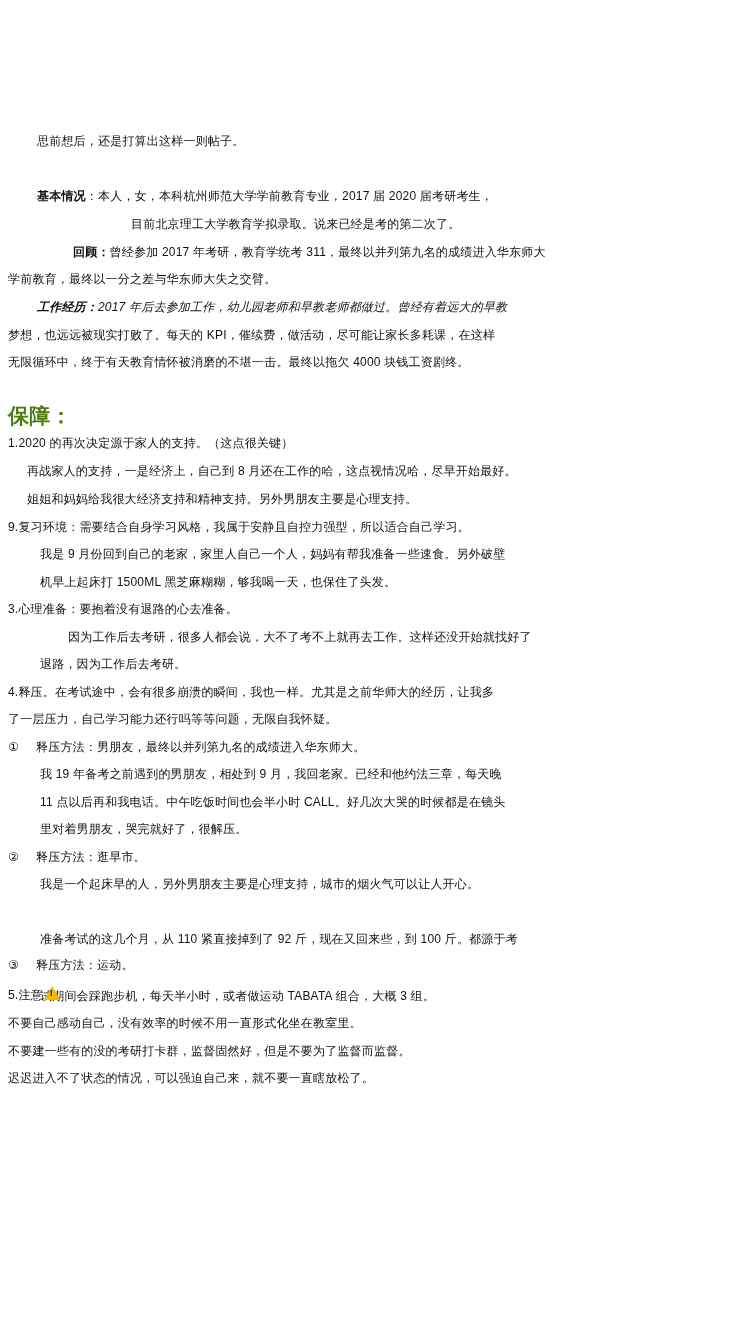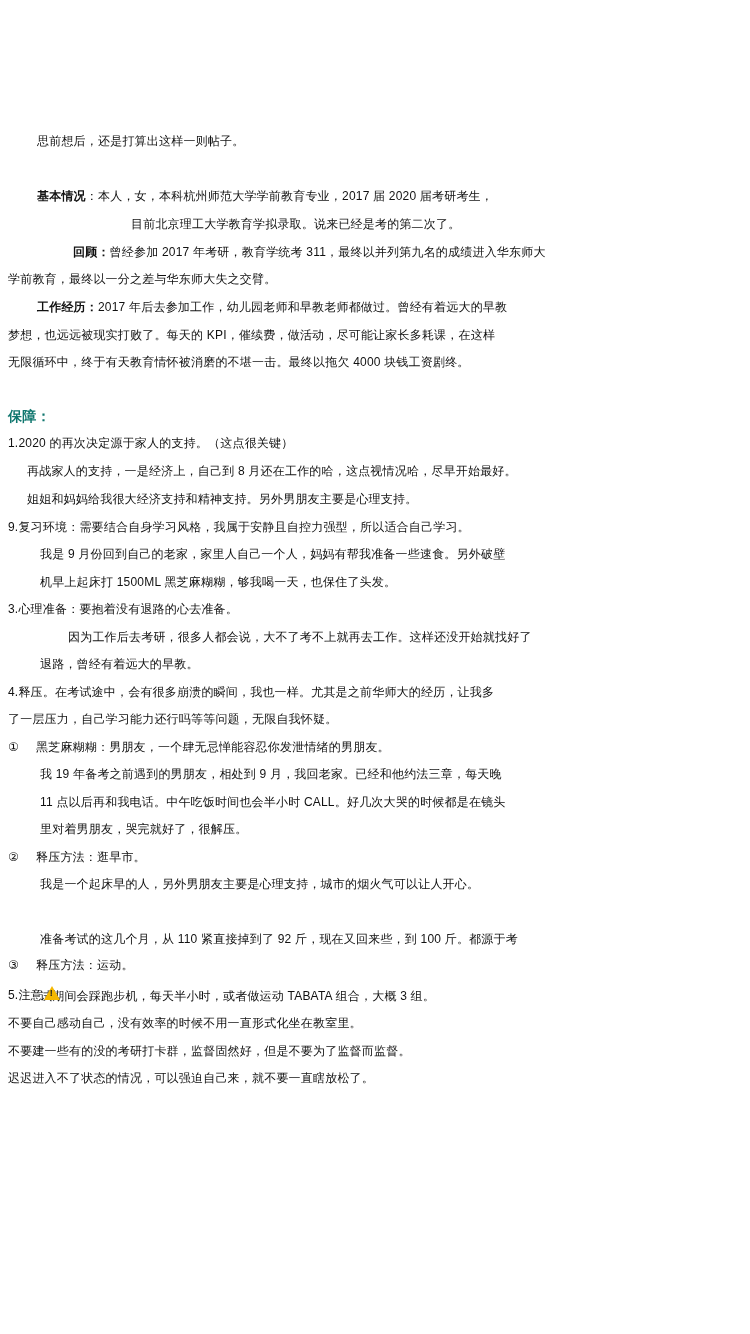--- a/index.html
+++ b/index.html
@@ -23,21 +23,21 @@
       width: 750px;
     }
     .line {
       position: absolute;
       white-space: nowrap;
       font-size: 12px;
       line-height: 26px;
       letter-spacing: 0.2px;
     }
     .bold { font-weight: bold; }
-    .red { color: #0f766e; font-weight: bold; font-size: 14px; }
+    .red { color: #4d7c0f; font-weight: bold; font-size: 21px; }
     .circ { display: inline-block; width: 28px; }
     .warn {
       display: inline-block;
       width: 0; height: 0;
       border-left: 8px solid transparent;
       border-right: 8px solid transparent;
       border-bottom: 14px solid #f5b800;
       position: relative;
       vertical-align: -1px;
       margin-left: 1px;
@@ -63,45 +63,45 @@
   <div class="line" style="left:37px; top:183px;">
     <span class="bold">基本情况</span><span>：</span><span>本人，女，本科杭州师范大学学前教育专业，2017 届 2020 届考研考生，</span>
   </div>
   <div class="line" style="left:131px; top:211px;">目前北京理工大学教育学拟录取。说来已经是考的第二次了。</div>
 
   <div class="line" style="left:37px; top:239px;margin-left:36px;">
     <span class="bold">回顾：</span><span>曾经参加 2017 年考研，教育学统考 311，最终以并列第九名的成绩进入华东师大</span>
   </div>
   <div class="line" style="left:8px; top:266px;">学前教育，最终以一分之差与华东师大失之交臂。</div>
 
-  <div class="line" style="left:37px; top:294px;">
+  <div class="line" style="left:37px; top:294px;font-style:italic;">
     <span class="bold">工作经历：</span><span>2017 年后去参加工作，幼儿园老师和早教老师都做过。曾经有着远大的早教</span>
   </div>
   <div class="line" style="left:8px; top:322px;text-align:center;">梦想，也远远被现实打败了。每天的 KPI，催续费，做活动，尽可能让家长多耗课，在这样</div>
   <div class="line" style="left:8px; top:349px;">无限循环中，终于有天教育情怀被消磨的不堪一击。最终以拖欠 4000 块钱工资剧终。</div>
 
   <div class="line red" style="left:8px; top:403px;">保障：</div>
 
   <div class="line" style="left:8px; top:430px;">1.2020 的再次决定源于家人的支持。（这点很关键）</div>
   <div class="line" style="left:27px; top:458px;">再战家人的支持，一是经济上，自己到 8 月还在工作的哈，这点视情况哈，尽早开始最好。</div>
   <div class="line" style="left:27px; top:486px;">姐姐和妈妈给我很大经济支持和精神支持。另外男朋友主要是心理支持。</div>
 
   <div class="line" style="left:8px; top:514px;">9.复习环境：需要结合自身学习风格，我属于安静且自控力强型，所以适合自己学习。</div>
   <div class="line" style="left:40px; top:541px;">我是 9 月份回到自己的老家，家里人自己一个人，妈妈有帮我准备一些速食。另外破壁</div>
   <div class="line" style="left:40px; top:569px;">机早上起床打 1500ML 黑芝麻糊糊，够我喝一天，也保住了头发。</div>
 
   <div class="line" style="left:8px; top:596px;">3.心理准备：要抱着没有退路的心去准备。</div>
   <div class="line" style="left:40px; top:624px;margin-left:28px;">因为工作后去考研，很多人都会说，大不了考不上就再去工作。这样还没开始就找好了</div>
-  <div class="line" style="left:40px; top:651px;">退路，曾经有着远大的早教。</div>
+  <div class="line" style="left:40px; top:651px;">退路，因为工作后去考研。</div>
 
   <div class="line" style="left:8px; top:679px;">4.释压。在考试途中，会有很多崩溃的瞬间，我也一样。尤其是之前华师大的经历，让我多</div>
   <div class="line" style="left:8px; top:706px;">了一层压力，自己学习能力还行吗等等问题，无限自我怀疑。</div>
 
   <div class="line" style="left:8px; top:734px;">
-    <span class="circ">①</span><span>黑芝麻糊糊：男朋友，一个肆无忌惮能容忍你发泄情绪的男朋友。</span>
+    <span class="circ">①</span><span>释压方法：男朋友，最终以并列第九名的成绩进入华东师大。</span>
   </div>
   <div class="line" style="left:40px; top:761px;">我 19 年备考之前遇到的男朋友，相处到 9 月，我回老家。已经和他约法三章，每天晚</div>
   <div class="line" style="left:40px; top:789px;">11 点以后再和我电话。中午吃饭时间也会半小时 CALL。好几次大哭的时候都是在镜头</div>
   <div class="line" style="left:40px; top:816px;">里对着男朋友，哭完就好了，很解压。</div>
 
   <div class="line" style="left:8px; top:844px;">
     <span class="circ">②</span><span>释压方法：逛早市。</span>
   </div>
   <div class="line" style="left:40px; top:871px;">我是一个起床早的人，另外男朋友主要是心理支持，城市的烟火气可以让人开心。</div>
 

